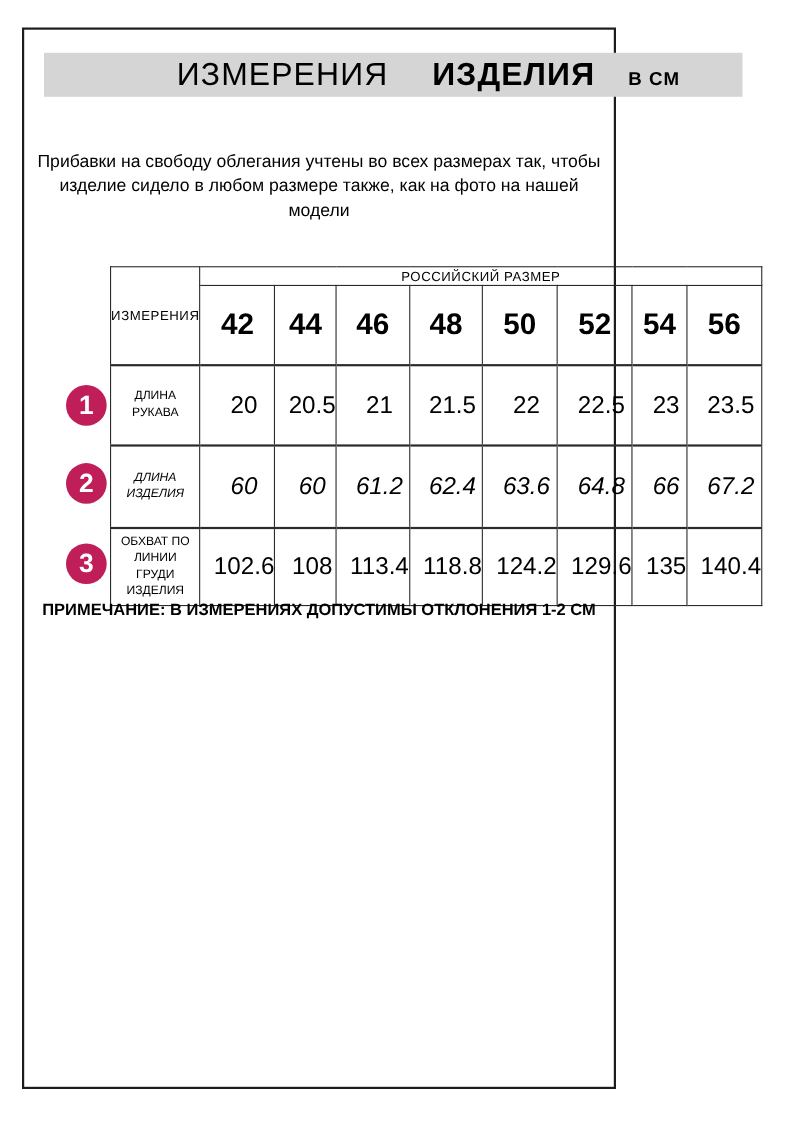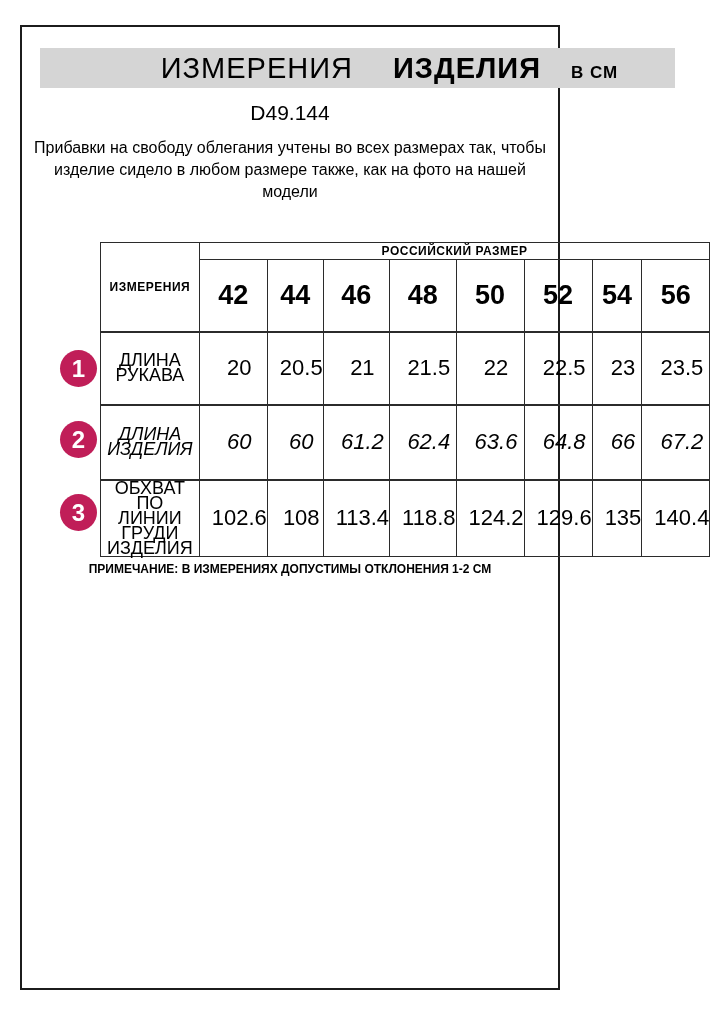--- a/index.html
+++ b/index.html
@@ -59,26 +59,26 @@
   }
   .size-table td, .size-table th {
     border: 1.5px solid #2b2b2b;
     text-align: center;
     vertical-align: middle;
     padding: 0;
   }
   .size-table tr.data-row td { border-top-width: 2px; }
   .col-label { width: 104px; }
   .col-size { width: 51px; }
-  .group-header-row td { height: 17px; font-size: 12px; font-weight: 700; letter-spacing: 0.5px; }
+  .group-header-row td { height: 17px; font-size: 12px; font-weight: 400; letter-spacing: 0.5px; }
   .sizes-row td { height: 72px; font-size: 27px; font-weight: 700; }
   .corner-cell { font-size: 13px; font-weight: 400; }
   .data-row td { height: 73px; font-size: 22px; font-weight: 400; padding-left: 12px; }
   .data-row td.row-label {
-    font-size: 18px;
+    font-size: 11px;
     line-height: 15px;
     white-space: pre-line;
     padding: 0 6px;
   }
   tr.r2 td { height: 75px; font-style: italic; }
   tr.r3 td { height: 71px; }
   .row-marker {
     position: absolute;
     width: 37px; height: 37px;
     border-radius: 50%;
@@ -88,41 +88,40 @@
     font-weight: 700;
     display: flex;
     align-items: center;
     justify-content: center;
   }
   .marker-1 { left: 38px; top: 323px; }
   .marker-2 { left: 38px; top: 394px; }
   .marker-3 { left: 38px; top: 467px; }
   .note {
     position: absolute;
-    left: 0; top: 535px;
+    left: 0; top: 519px;
     width: 100%;
     text-align: center;
-    font-size: 12px;
+    font-size: 15px;
     font-weight: 700;
   }
 </style>
 </head>
 <body>
 
 <div class="page-frame">
 
   <div class="header-bar">
     <div class="title-group">
       <span class="title-regular">ИЗМЕРЕНИЯ</span>
       <span class="title-bold">ИЗДЕЛИЯ</span>
       <span class="title-units">В СМ</span>
     </div>
   </div>
 
-  <div class="product-code">D49.144</div>
 
   <div class="description">Прибавки на свободу облегания учтены во всех размерах так, чтобы
 изделие сидело в любом размере также, как на фото на нашей
 модели</div>
 
   <table class="size-table">
     <colgroup>
       <col class="col-label">
       <col class="col-size">
         <col class="col-size">

